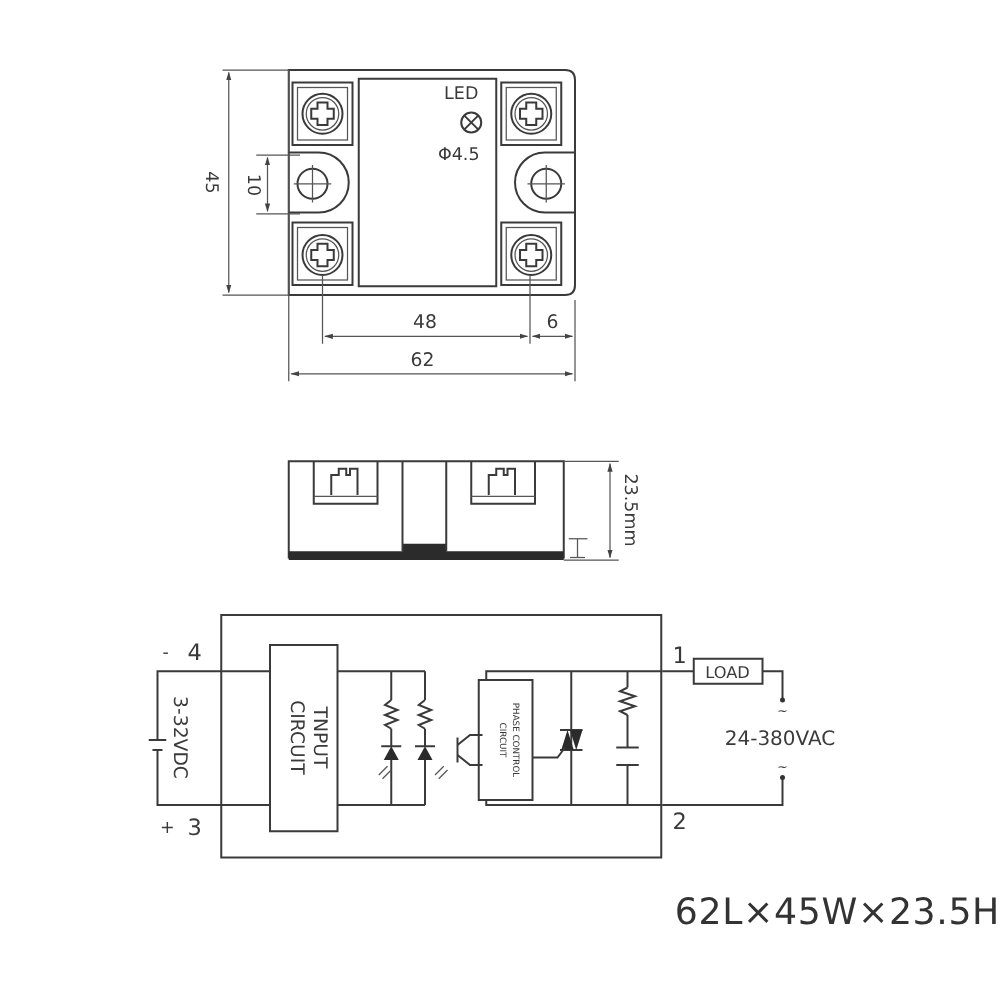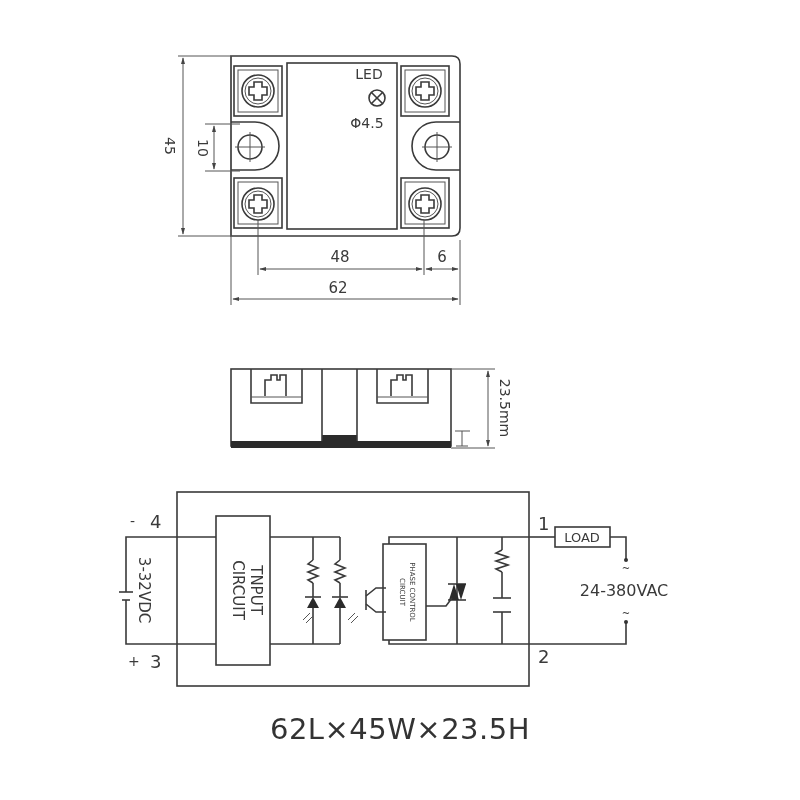--- a/index.html
+++ b/index.html
@@ -3,21 +3,21 @@
 <meta charset="utf-8">
 <style>
   html, body { margin: 0; padding: 0; background: #ffffff; }
   body { width: 800px; height: 800px; position: relative; overflow: hidden;
          font-family: "DejaVu Sans", sans-serif; }
   svg { position: absolute; left: 0; top: 0; }
   .ln { stroke: #3a3a3a; fill: none; stroke-width: 1.6; }
   .thin { stroke: #555; fill: none; stroke-width: 1; }
   .dim { stroke: #555; fill: none; stroke-width: 1; }
   .txt { fill: #3a3a3a; font-family: "DejaVu Sans", sans-serif; }
-  .footer { position: absolute; left: 0; width: 800px; top: 712px; text-align: center;
+  .footer { position: absolute; left: 0; width: 800px; top: 712px; text-align: right;
             font-family: "DejaVu Sans", sans-serif; font-size: 29px; color: #333; letter-spacing: 0.5px; }
 </style>
 </head>
 <body>
 
 <svg width="800" height="800" viewBox="0 0 800 800">
   <defs>
     <marker id="arr" viewBox="0 0 10 10" refX="9" refY="5" markerWidth="7" markerHeight="7" orient="auto-start-reverse">
       <path d="M0,2 L10,5 L0,8 z" fill="#444"></path>
     </marker>

